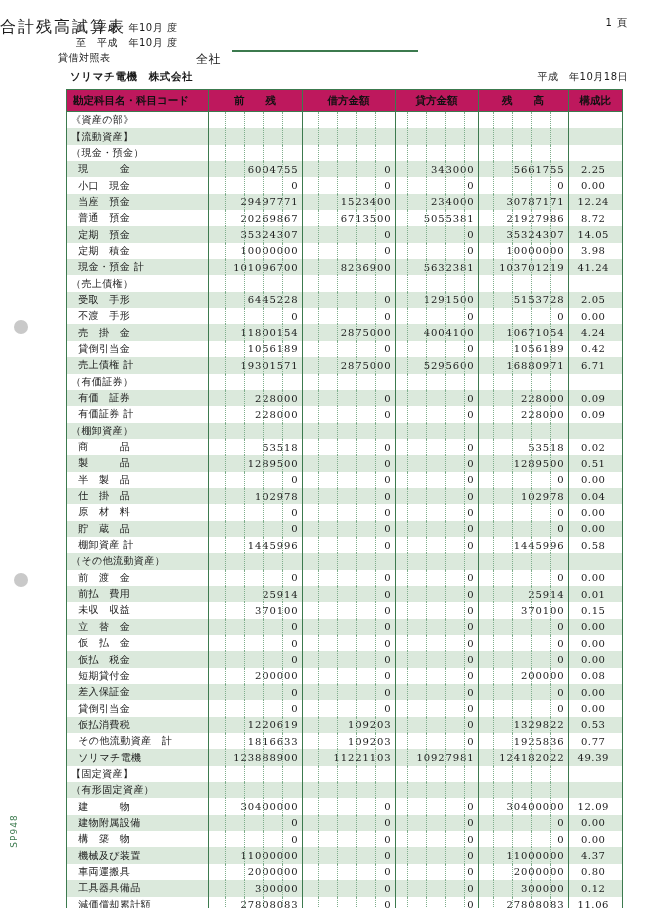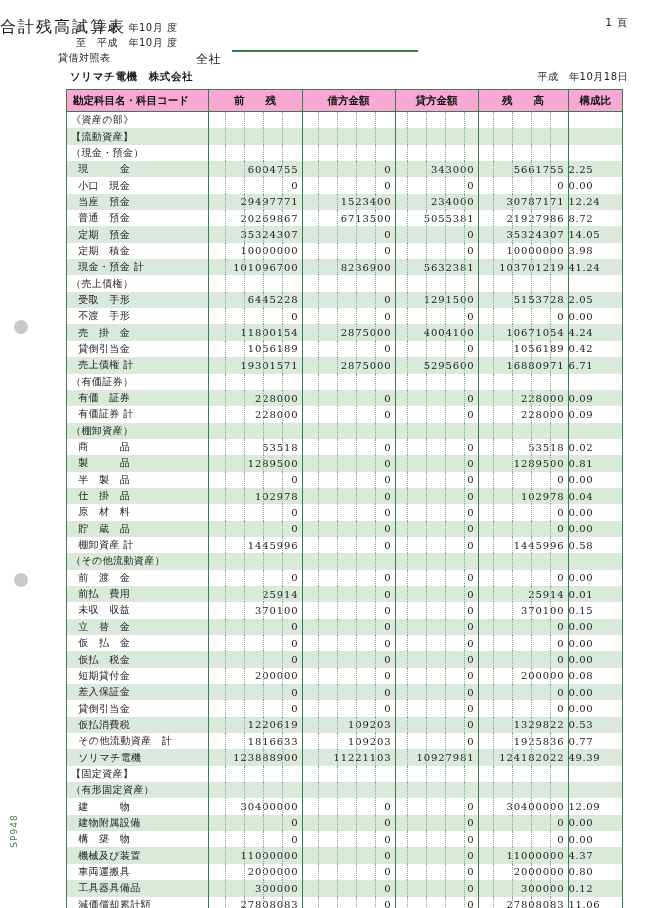--- a/index.html
+++ b/index.html
@@ -48,21 +48,21 @@
   col.c1{width:94px;}
   col.c2{width:93px;}
   col.c3{width:83px;}
   col.c4{width:90px;}
   col.c5{width:54px;}
 
   thead th{
     height:19px;font-size:10.5px;font-weight:bold;letter-spacing:.5px;
     border-right:1.3px solid #3c7a4e;
     border-bottom:1.3px solid #3c7a4e;
-    color:#111;background:#f9a8d4;margin-left:28px;
+    color:#111;background:#be185d;margin-left:28px;
   }
   thead th:last-child{border-right:none;}
   thead th.h-name{text-align:left;padding-left:6px;letter-spacing:0px;font-size:10.5px;}
   thead th.spread{letter-spacing:0;}
 
   tbody td{
     height:16.35px;font-size:10px;padding:0;
     border-right:1.3px solid #3c7a4e;
     vertical-align:middle;
   }
@@ -70,21 +70,21 @@
   tbody tr.alt td{background:#dbe9dc;}
   tbody td.name{
     text-align:left;padding-left:4px;letter-spacing:.4px;
     font-size:10px;white-space:pre;margin-top:35px;
   }
   tbody td.num{
     text-align:right;padding-right:3px;font-size:10px;letter-spacing:.9px;
     font-family:"DejaVu Serif","Liberation Serif",serif;
   }
   tbody td.pct{
-    text-align:left;padding-right:4px;font-size:10px;letter-spacing:.6px;
+    text-align:center;padding-right:4px;font-size:10px;letter-spacing:.6px;
     font-family:"DejaVu Serif","Liberation Serif",serif;
   }
   
   .num{position:relative;}
   .num .guides{position:absolute;left:0;top:0;right:0;bottom:0;pointer-events:none;}
   .num .guides i{position:absolute;top:0;bottom:0;width:0;border-left:1px dotted #7fae8c;}
   .g1 i:nth-child(1){left:16px}.g1 i:nth-child(2){left:35px}.g1 i:nth-child(3){left:54px}.g1 i:nth-child(4){left:73px}
   .g2 i:nth-child(1){left:15px}.g2 i:nth-child(2){left:34px}.g2 i:nth-child(3){left:53px}.g2 i:nth-child(4){left:72px}
   .g3 i:nth-child(1){left:11px}.g3 i:nth-child(2){left:30px}.g3 i:nth-child(3){left:49px}.g3 i:nth-child(4){left:68px}
   .g4 i:nth-child(1){left:14px}.g4 i:nth-child(2){left:33px}.g4 i:nth-child(3){left:52px}.g4 i:nth-child(4){left:71px}
@@ -741,21 +741,21 @@
                 <i></i>
                 <i></i>
                 <i></i>
               </span><span>0</span></td>
             <td class="num"><span class="guides g4">
                 <i></i>
                 <i></i>
                 <i></i>
                 <i></i>
               </span><span>1289500</span></td>
-            <td class="pct">0.81</td>
+            <td class="pct">0.51</td>
           </tr>
           <tr>
             <td class="name">  半　製　品</td>
             <td class="num"><span class="guides g1">
                 <i></i>
                 <i></i>
                 <i></i>
                 <i></i>
               </span><span>0</span></td>
             <td class="num"><span class="guides g2">

